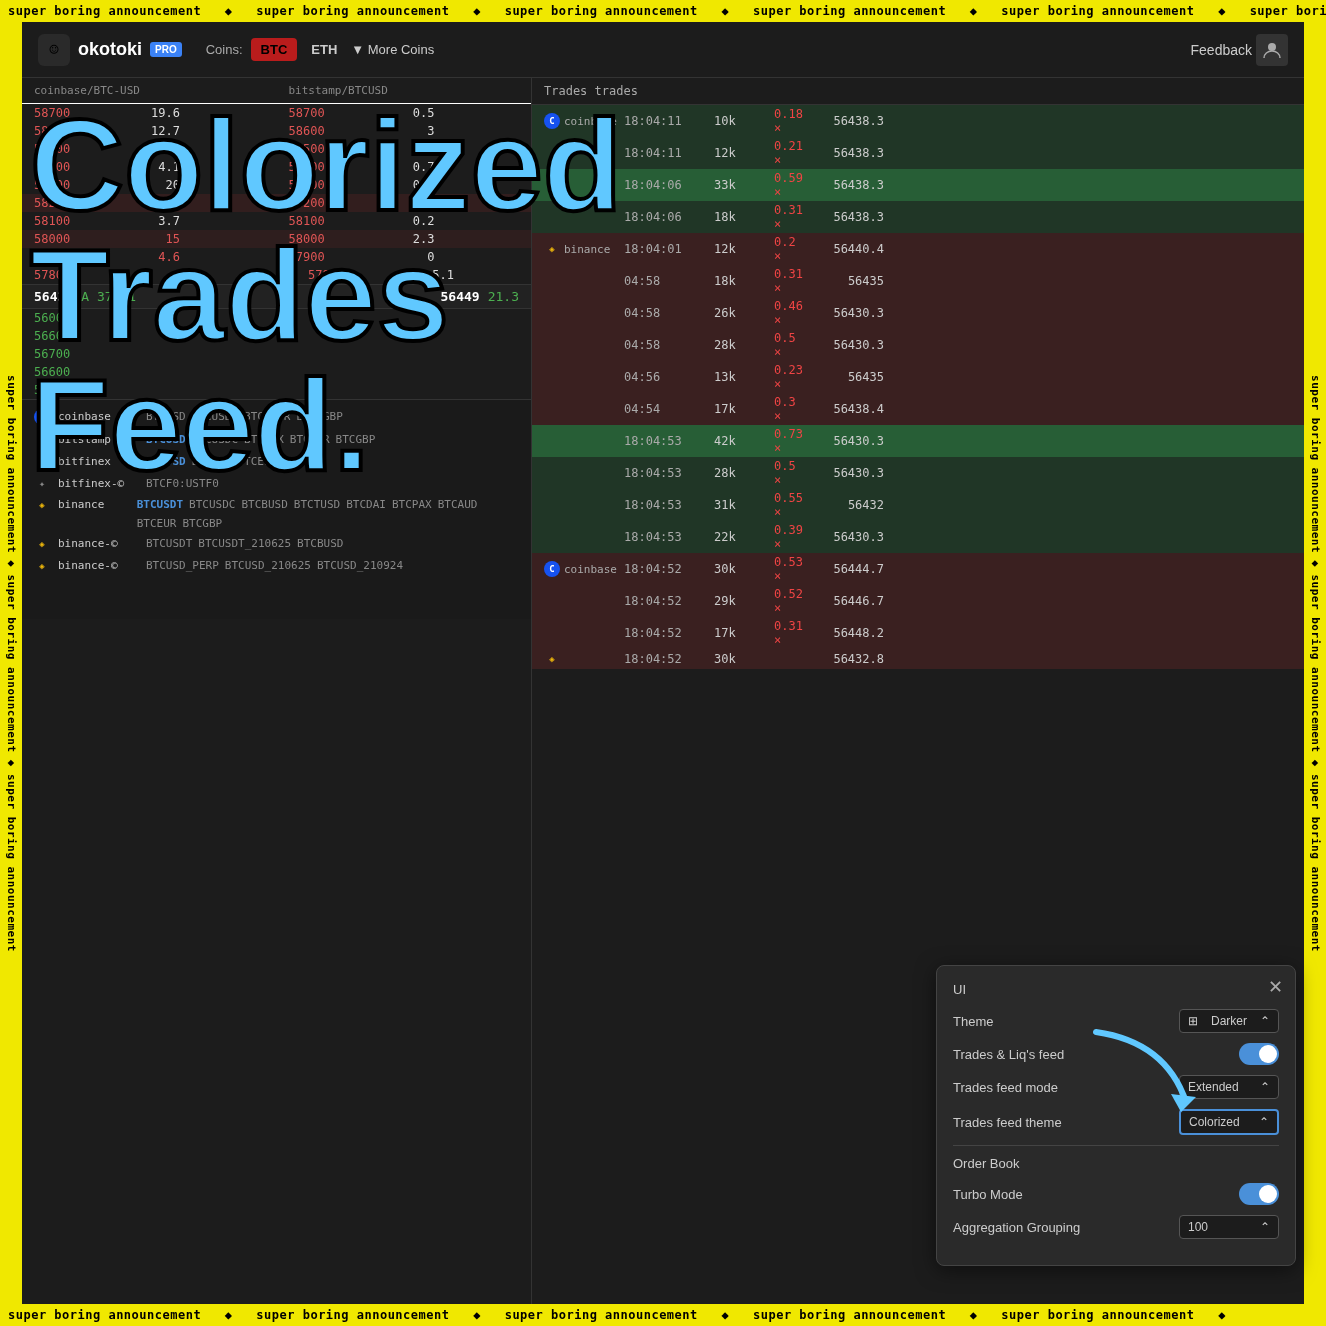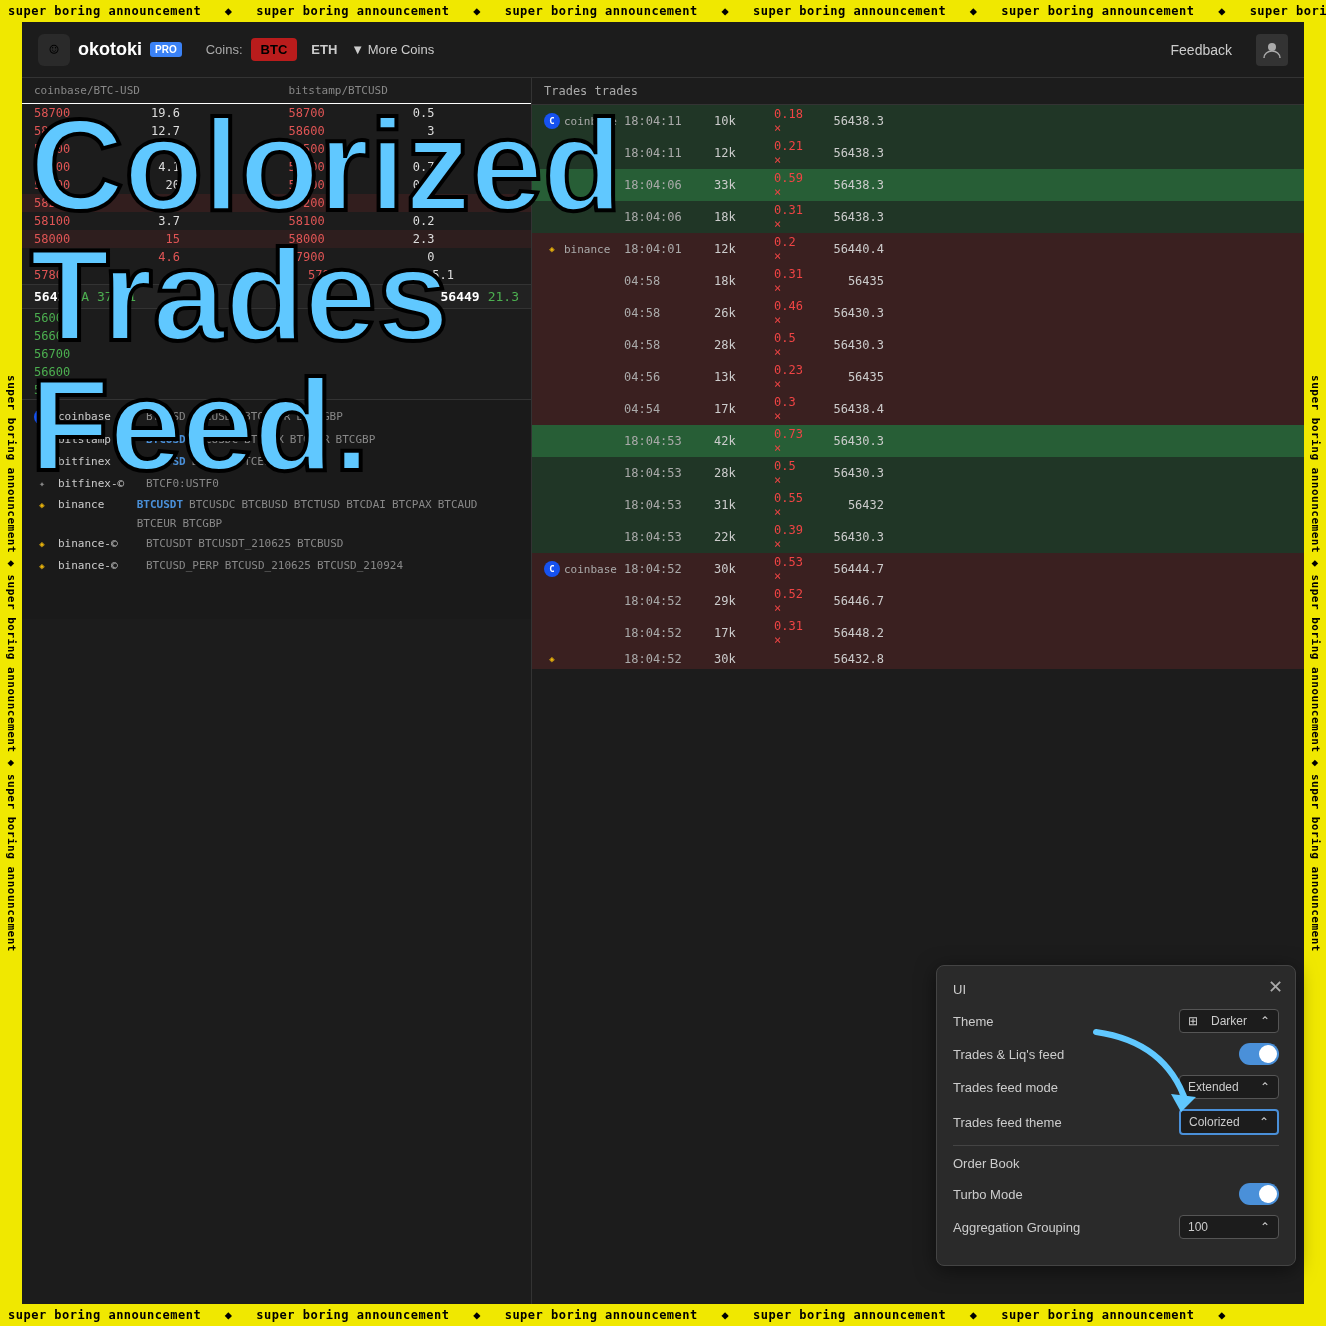--- a/index.html
+++ b/index.html
@@ -174,21 +174,21 @@
       gap: 4px;
     }
     .spacer { flex: 1; }
     .feedback-btn {
       background: transparent;
       color: #ccc;
       border: none;
       cursor: pointer;
       font-size: 14px;
       font-family: sans-serif;
-      margin-right: 24px;
+      margin-right: 4px;
       text-align: right;
     }
     .user-avatar {
       width: 32px;
       height: 32px;
       background: #333;
       border-radius: 4px;
       display: flex;
       align-items: center;
       justify-content: center;

